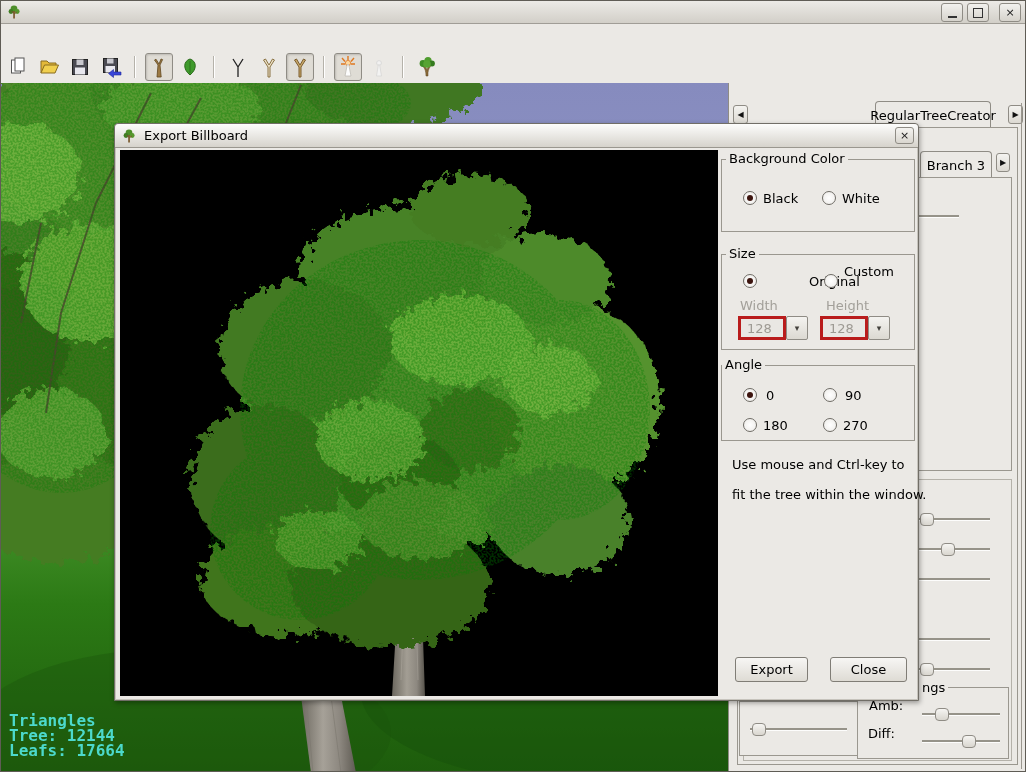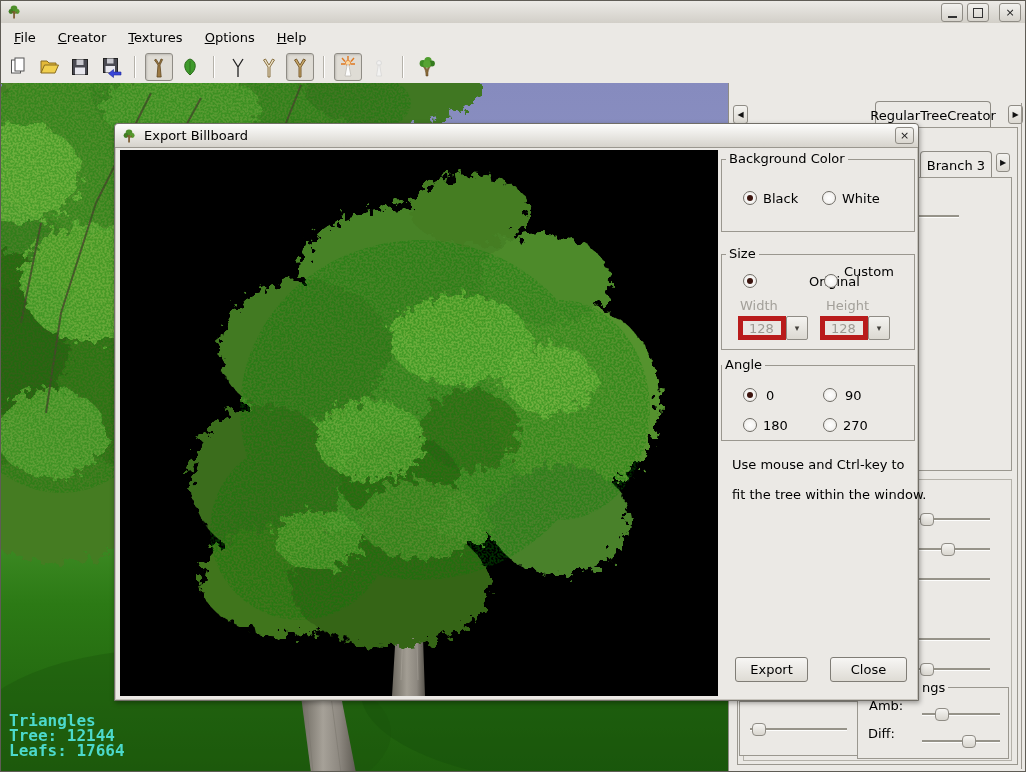--- a/index.html
+++ b/index.html
@@ -59,21 +59,21 @@
   .dclose{position:absolute;right:4px;top:3px;width:19px;height:17px;
     background:linear-gradient(#f4f3f0,#d9d6cf);border:1px solid #8f8c85;border-radius:3px;
     display:flex;align-items:center;justify-content:center;font-size:11px;color:#222;box-sizing:border-box;}
   .canvas{position:absolute;left:5px;top:26px;width:598px;height:546px;background:#000;}
   .group{position:absolute;border:1px solid #9a978f;box-sizing:border-box;}
   .radio{position:absolute;width:14px;height:14px;border:1px solid #6f6c66;border-radius:50%;
     background:radial-gradient(#ffffff,#eceae6);box-sizing:border-box;}
   .radio.checked::after{content:"";position:absolute;left:3px;top:3px;width:6px;height:6px;
     border-radius:50%;background:#3c140e;}
   .dim{color:#a3a09a !important;}
-  .combofield{position:absolute;height:24px;border:5px solid #b91c1c;background:#e9e7e3;
+  .combofield{position:absolute;height:24px;border:3px solid #b91c1c;background:#e9e7e3;
     font-size:13px;color:#9d9a93;display:flex;align-items:center;padding-left:6px;box-sizing:border-box;}
   .combobtn{position:absolute;width:22px;height:24px;background:linear-gradient(#f4f3f0,#dcd9d2);
     border:1px solid #8f8c85;border-radius:2px;display:flex;align-items:center;justify-content:center;
     font-size:9px;color:#44423e;box-sizing:border-box;}
   .btn{position:absolute;background:linear-gradient(#f7f6f4,#dedbd4);border:1px solid #807d76;
     border-radius:3px;font-size:13px;color:#000;display:flex;align-items:center;justify-content:center;box-sizing:border-box;}
   .hint{position:absolute;font-size:13px;color:#000;white-space:nowrap;}
 </style>
 </head>
 <body>
@@ -155,27 +155,20 @@
         </div>
       <div class="wbtn">
           <span class="maxbox"></span>
         </div>
       <div class="wbtn gap">
           <span>×</span>
         </div>
     </div>
   </div>
 
-  <div class="menubar">
-    <span class="mitem"><span class="mn">F</span><span>ile</span></span>
-    <span class="mitem"><span class="mn">C</span><span>reator</span></span>
-    <span class="mitem"><span class="mn">T</span><span>extures</span></span>
-    <span class="mitem"><span class="mn">O</span><span>ptions</span></span>
-    <span class="mitem"><span class="mn">H</span><span>elp</span></span>
-  </div>
 
   <div class="toolbar">
     <div class="tbtn">
         <svg width="24" height="24" viewBox="0 0 24 24">
           <use href="#ic-new"></use>
         </svg>
       </div>
     <div class="tbtn">
         <svg width="24" height="24" viewBox="0 0 24 24">
           <use href="#ic-open"></use>

